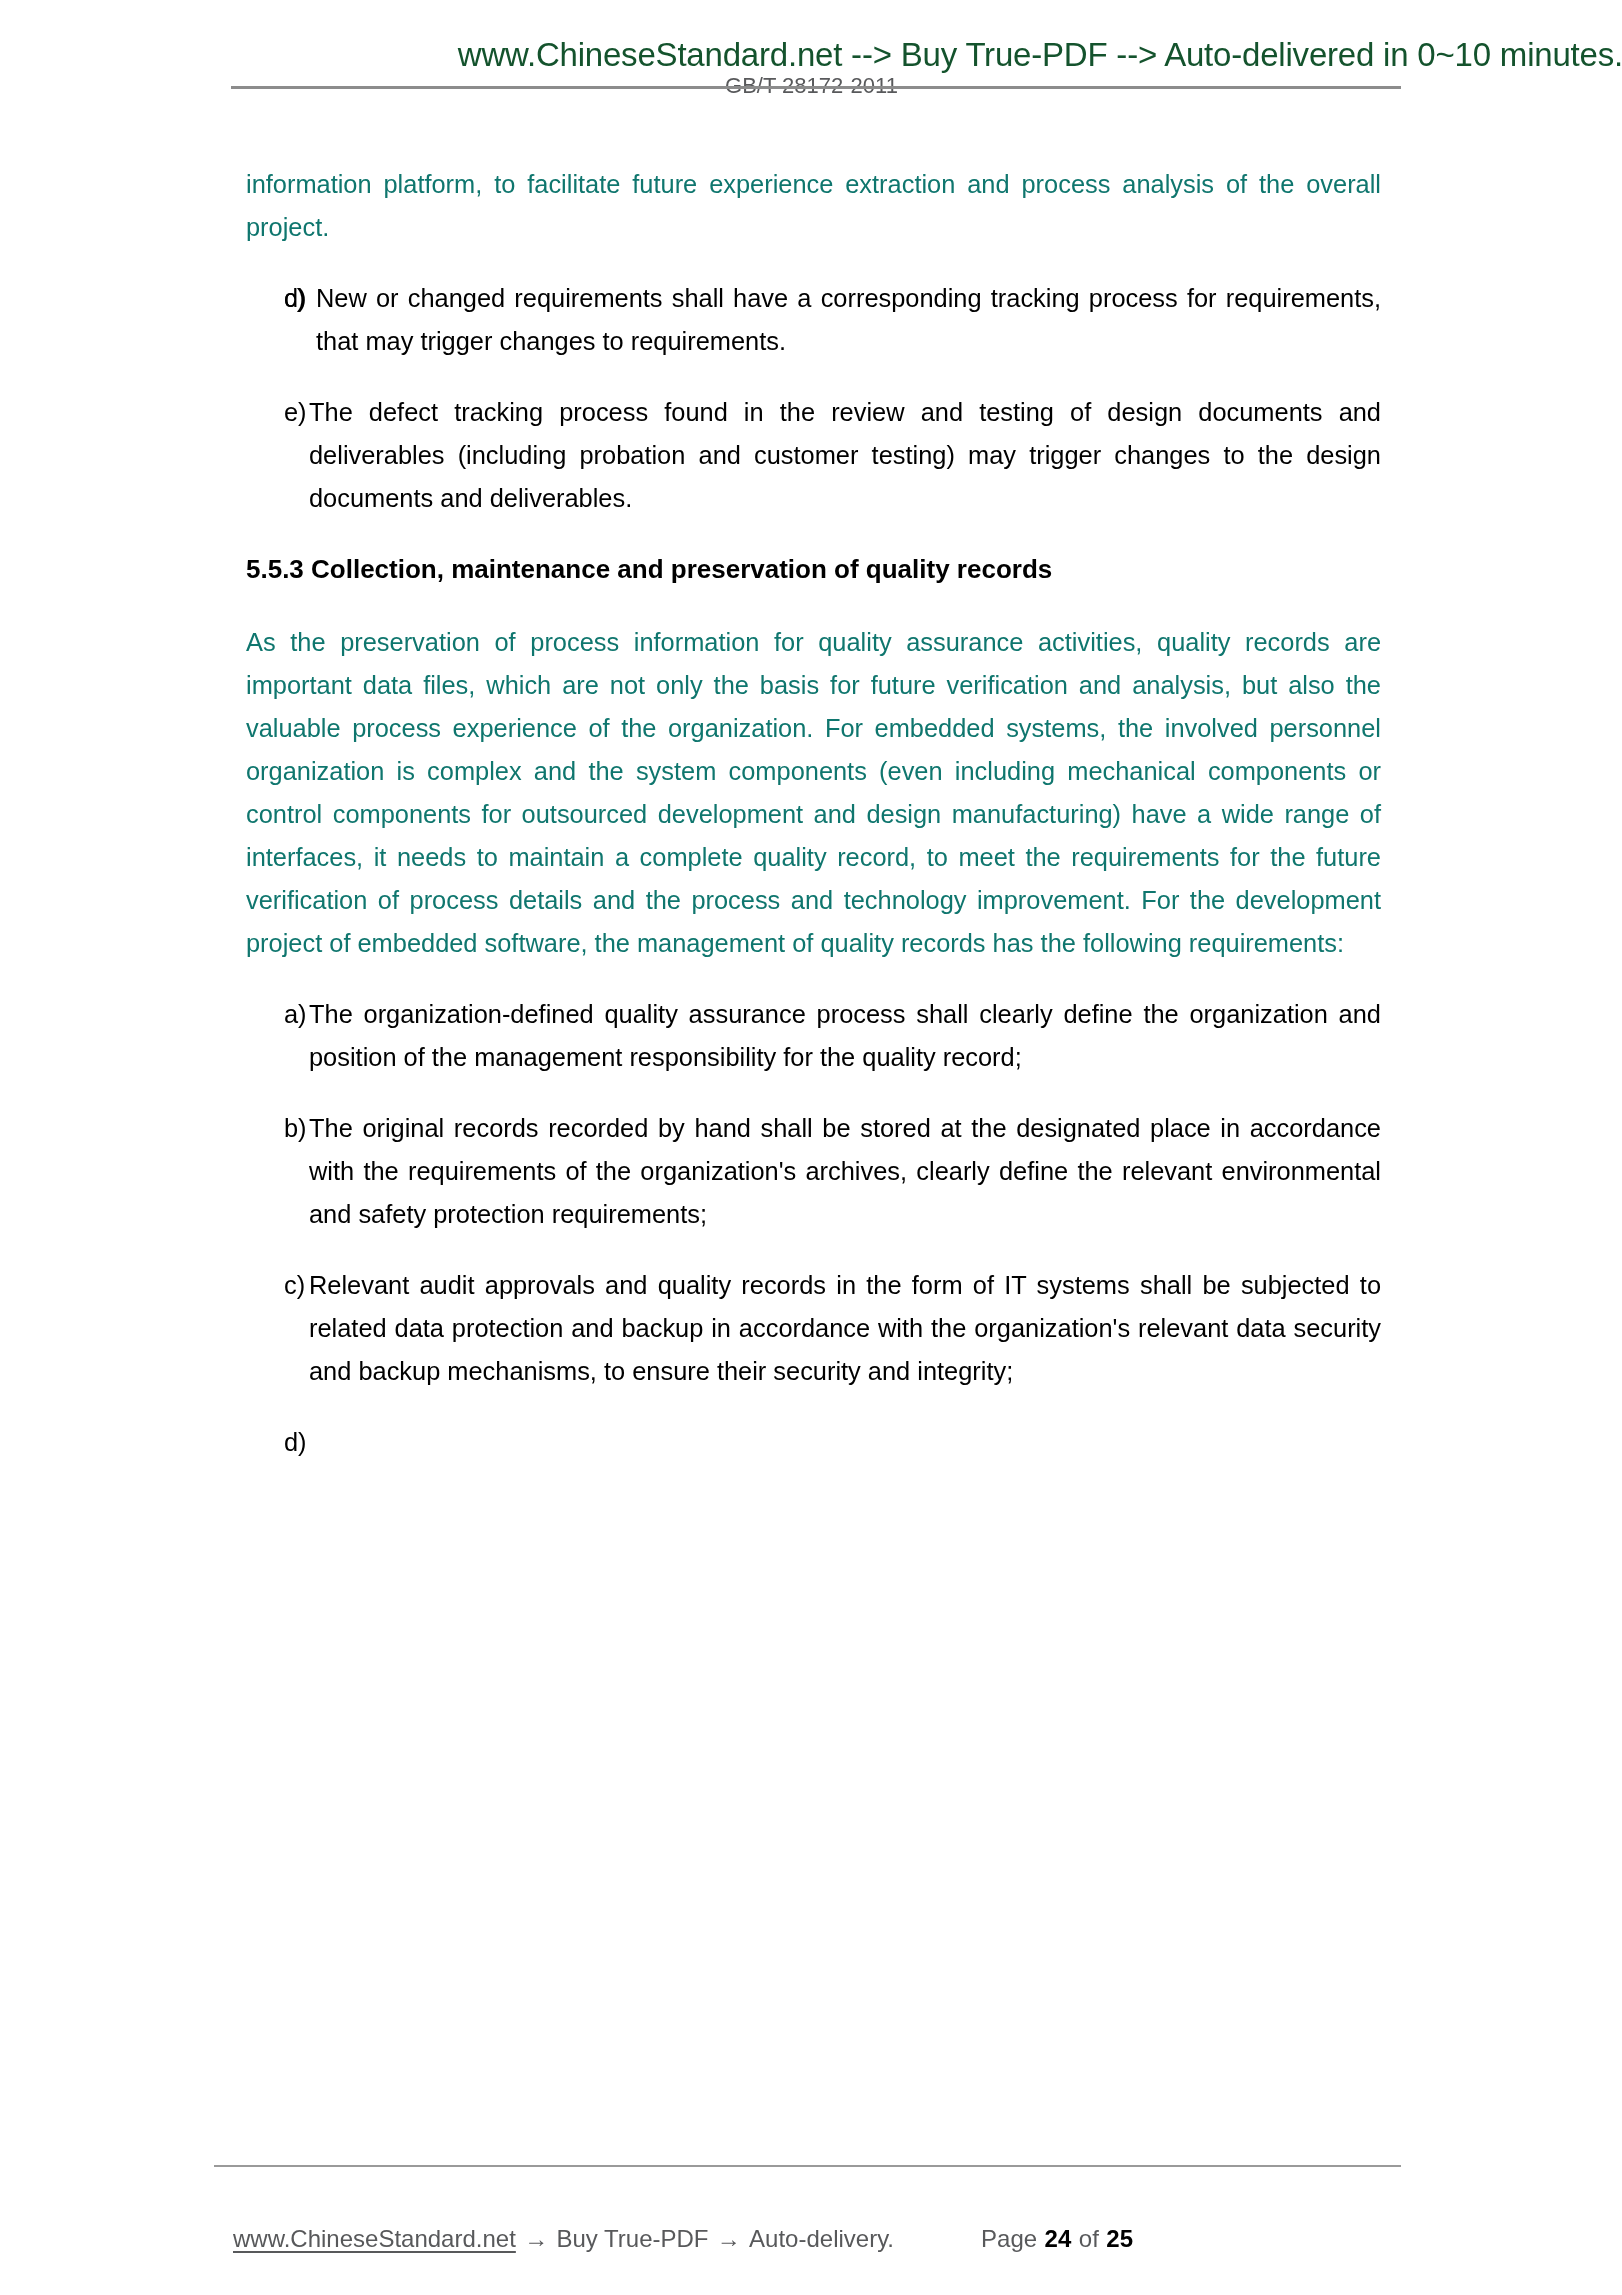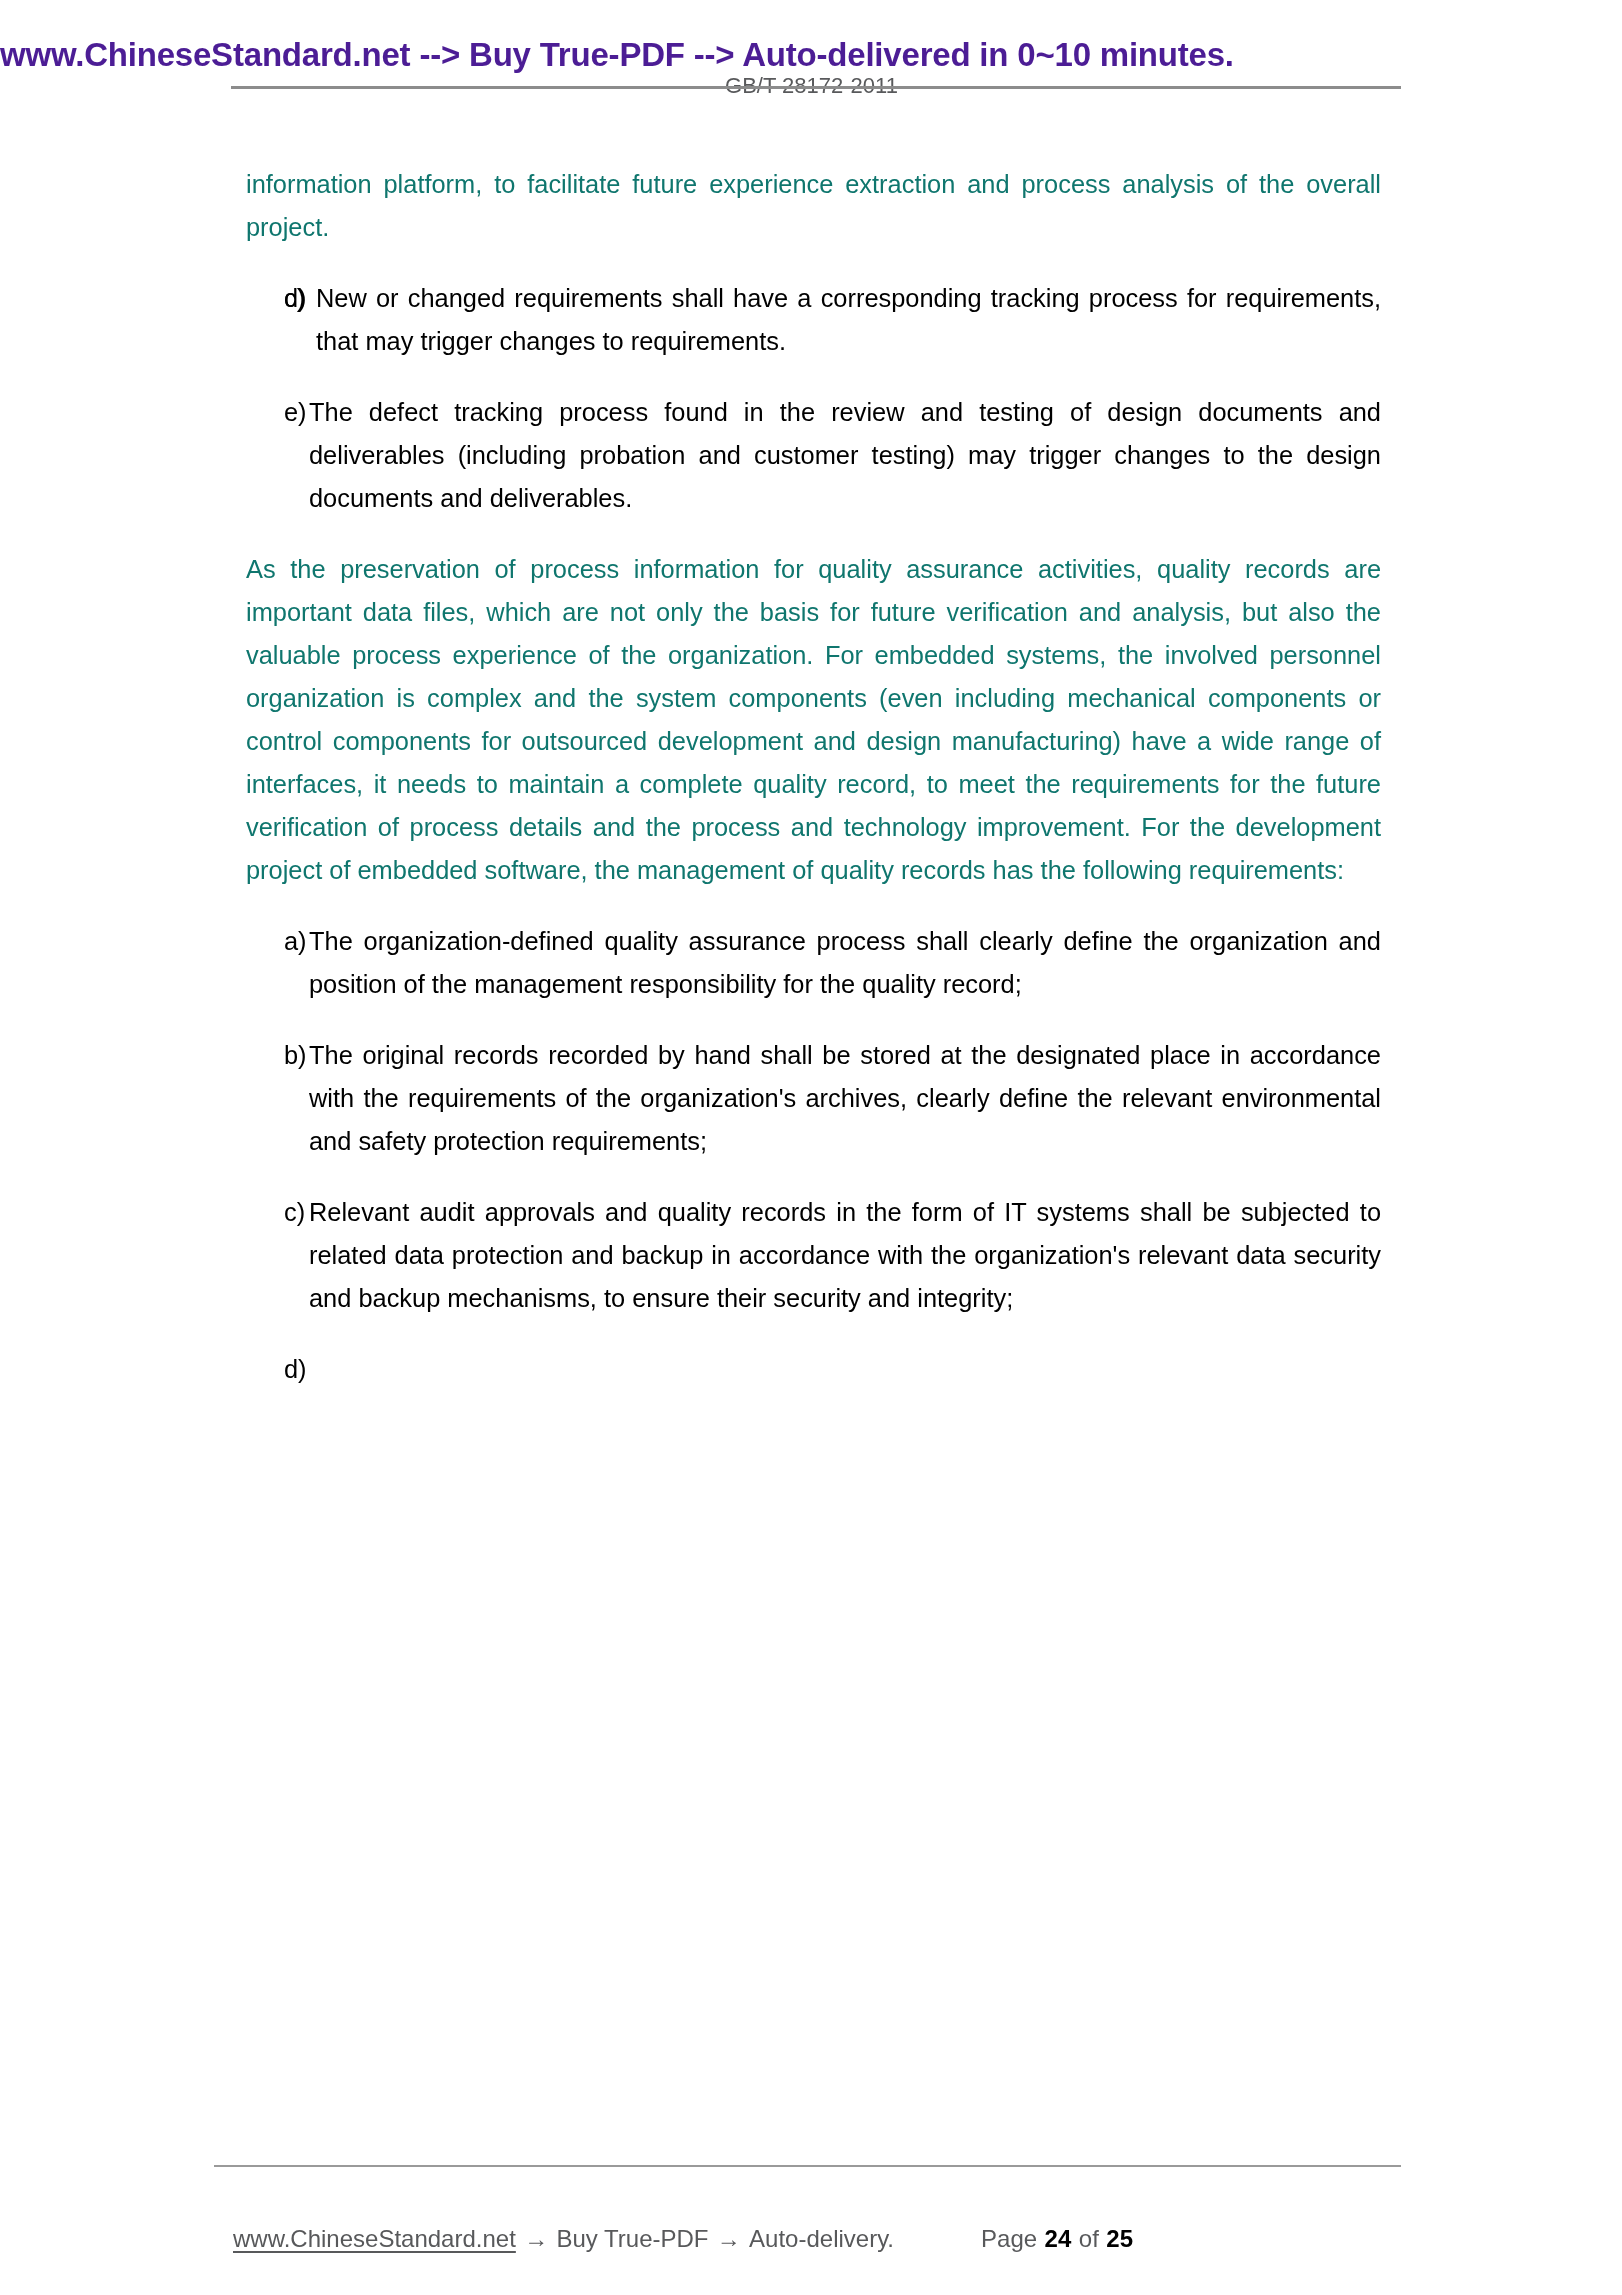--- a/index.html
+++ b/index.html
@@ -24,27 +24,26 @@
 
   
   .page-header {
     position: absolute;
     left: 0;
     top: 38px;
     width: 1623px;
   }
 
   .header-promo {
-    text-align: left;
+    text-align: right;
     font-size: 33px;
-    color: #4c1d95;
+    color: #14532d;
     letter-spacing: -0.2px;
     white-space: nowrap;
     line-height: 1.0;
-    font-weight: bold;
   }
 
   .header-standard {
     text-align: center;
     font-size: 22px;
     color: #58595b;
     margin-top: 4.2px;
     line-height: 1.0;
   }
 
@@ -189,20 +188,21 @@
       <span class="marker">d)</span>
       <span>New or changed requirements shall have a corresponding tracking process for requirements, that may trigger changes to requirements.</span>
     </div>
 
     <div class="list-item narrow">
       <span class="marker">e)</span>
       <span>The defect tracking process found in the review and testing of design documents and deliverables (including probation and customer testing) may trigger changes to the design documents and deliverables.</span>
     </div>
 
 
+    <h3 class="heading">5.5.3 Collection, maintenance and preservation of quality records</h3>
 
     <p class="para">As the preservation of process information for quality assurance activities, quality records are important data files, which are not only the basis for future verification and analysis, but also the valuable process experience of the organization. For embedded systems, the involved personnel organization is complex and the system components (even including mechanical components or control components for outsourced development and design manufacturing) have a wide range of interfaces, it needs to maintain a complete quality record, to meet the requirements for the future verification of process details and the process and technology improvement. For the development project of embedded software, the management of quality records has the following requirements:</p>
 
     <div class="list-item narrow">
       <span class="marker">a)</span>
       <span>The organization-defined quality assurance process shall clearly define the organization and position of the management responsibility for the quality record;</span>
     </div>
 
     <div class="list-item narrow">
       <span class="marker">b)</span>

